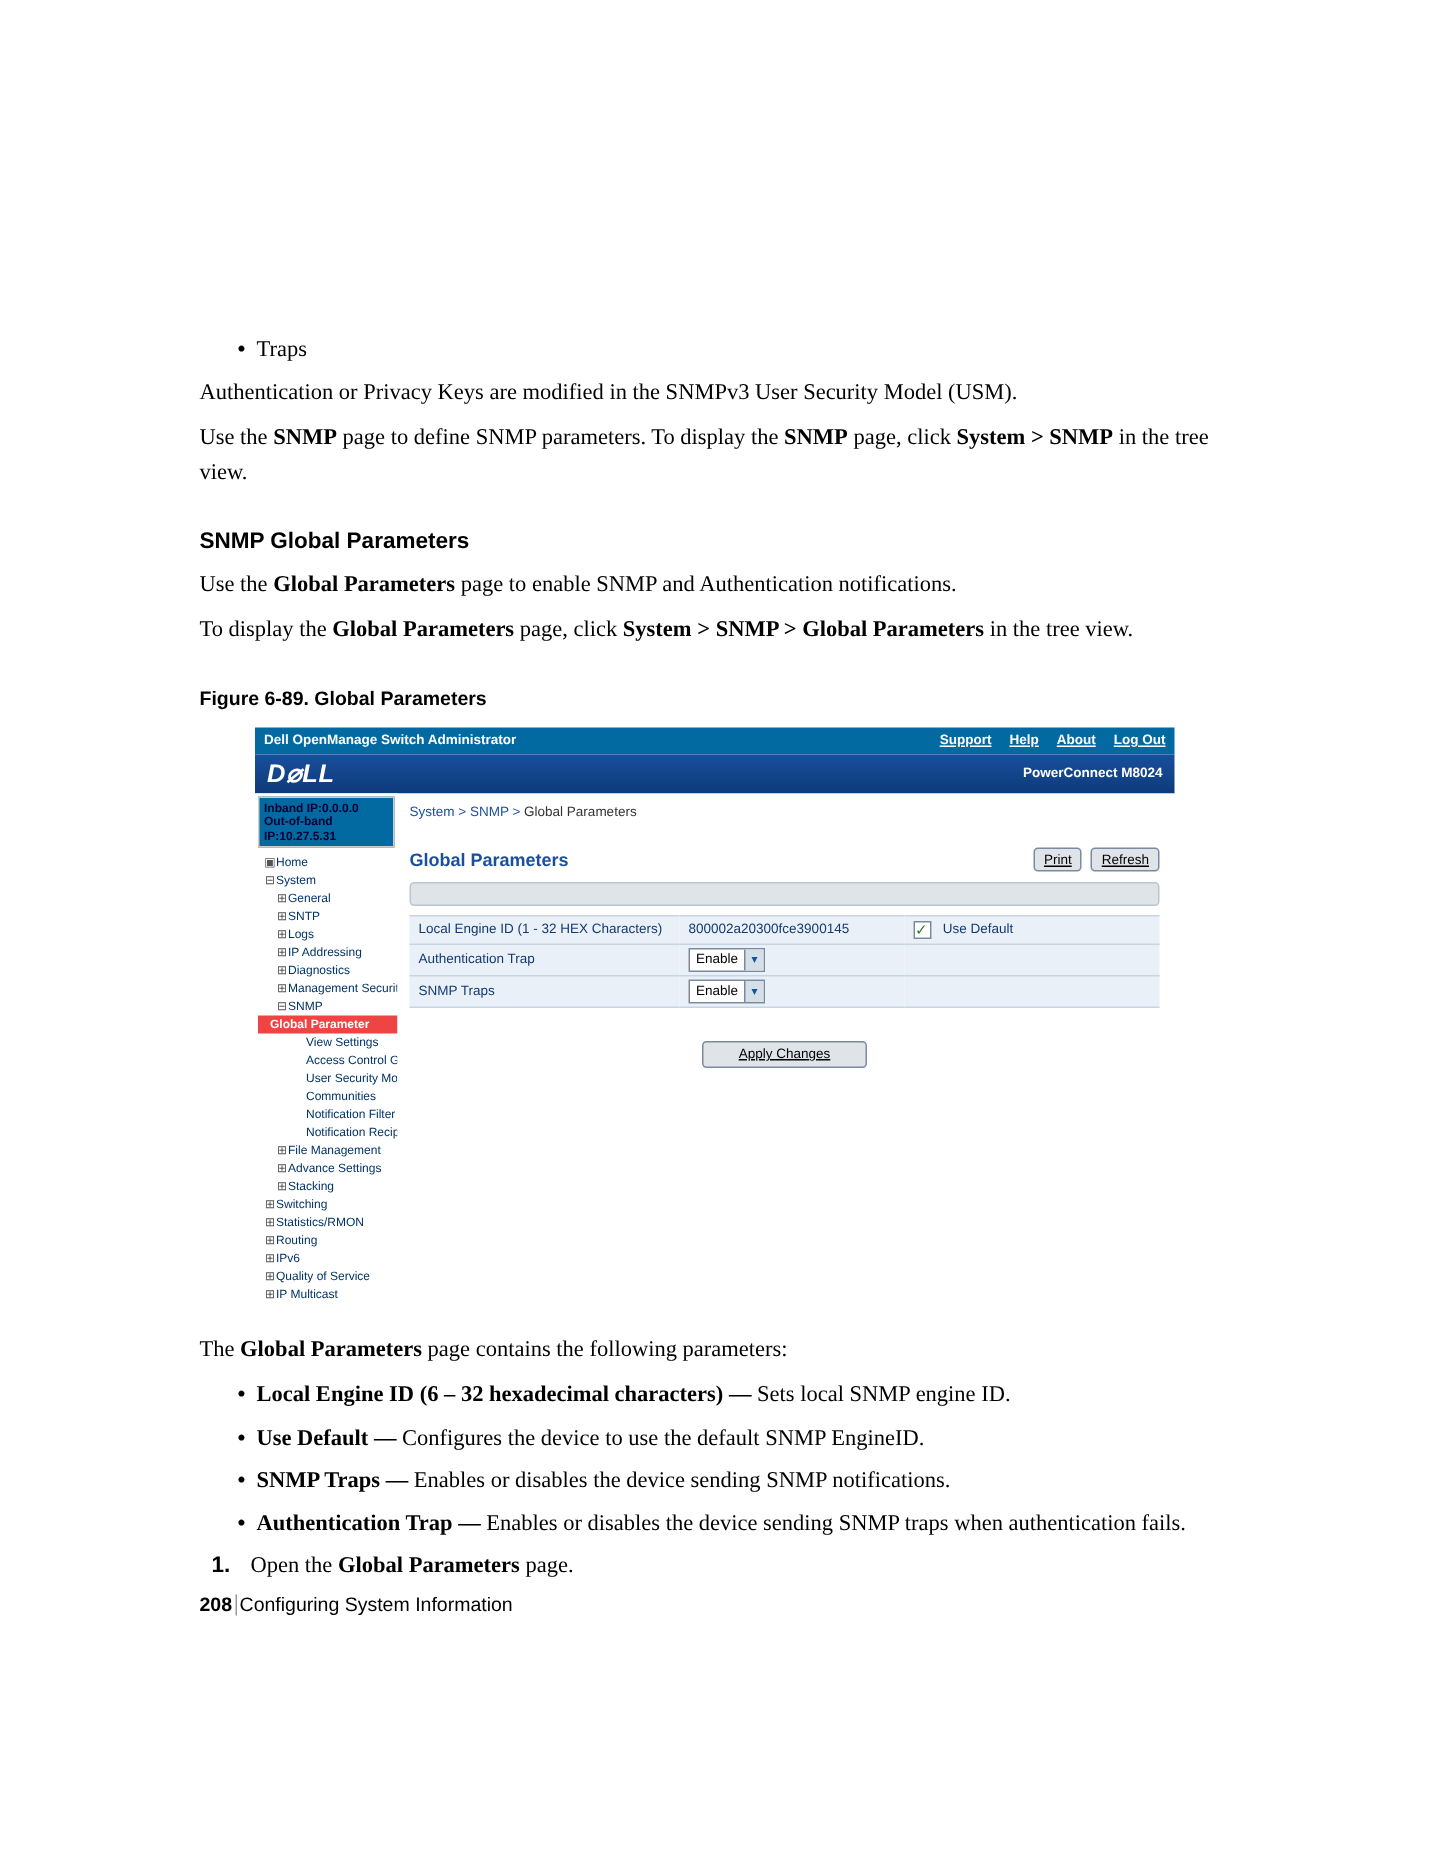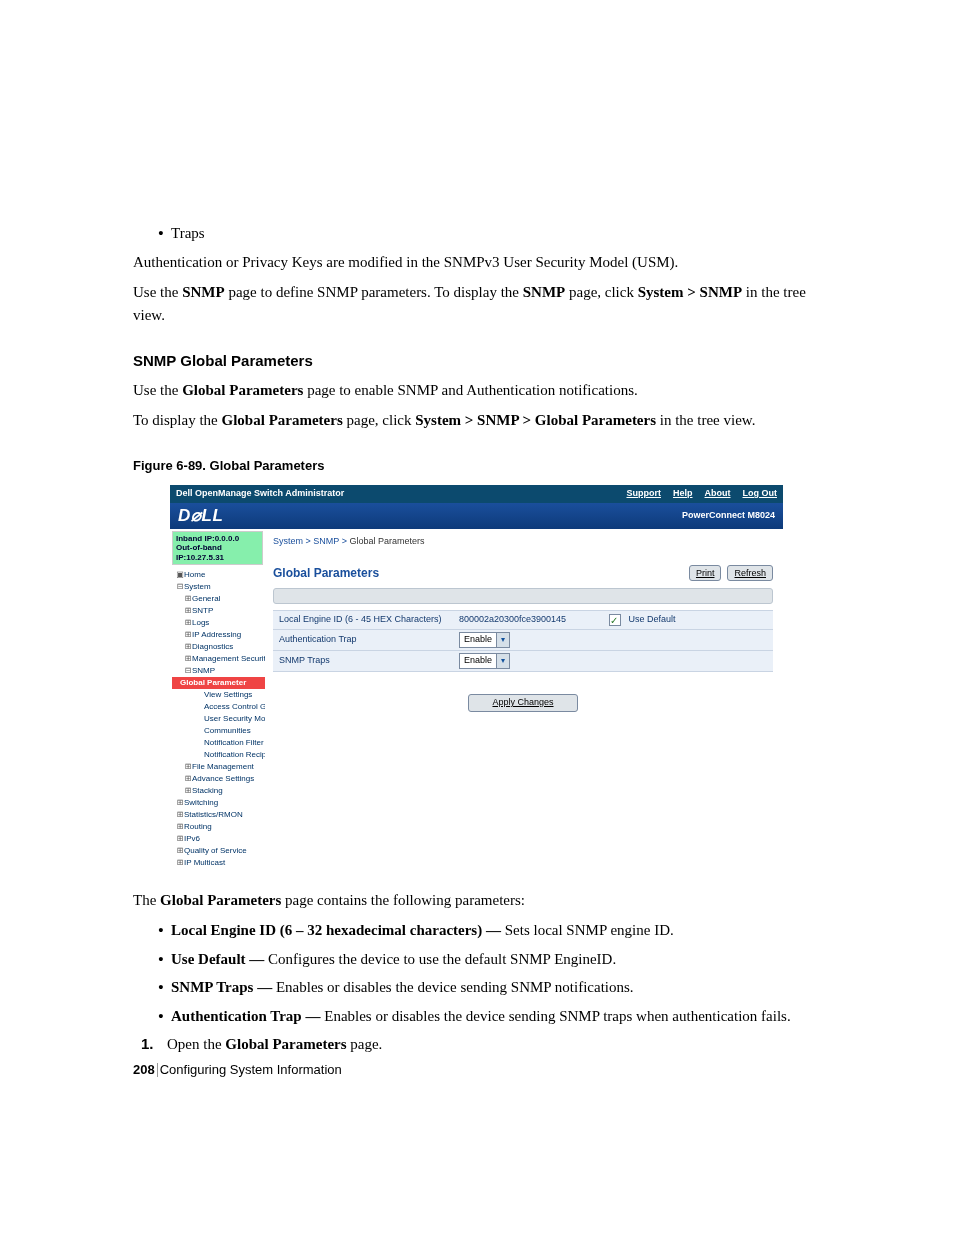--- a/index.html
+++ b/index.html
@@ -87,21 +87,21 @@
 
   
   .shot {
     width: 613px;
     margin-left: 37px;
     font-family: Arial, Helvetica, sans-serif;
     border: none;
     box-sizing: border-box;
   }
   .shot-titlebar {
-    background: #0c4a6e;
+    background: #0369a1;
     color: #fff;
     font-size: 9px;
     font-weight: bold;
     padding: 2px 6px;
     display: flex;
     justify-content: space-between;
     align-items: center;
   }
   .shot-titlebar .links { display: flex; gap: 12px; }
   .shot-titlebar .links span { text-decoration: underline; }
@@ -136,21 +136,21 @@
 
   .shot-left {
     width: 95px;
     flex: 0 0 95px;
     font-size: 8px;
     background: #fff;
     border-right: 0;
     overflow: hidden;
   }
   .ipbox {
-    background: #86efac;
+    background: #0369a1;
     border: 1px solid #ccc;
     margin: 2px 2px 4px 2px;
     padding: 2px 3px;
     font-size: 8px;
     color: #003;
     font-weight: bold;
     line-height: 1.2;
   }
   .tree {
     padding: 0 0 2px 2px;
@@ -390,21 +390,21 @@
               <span class="pbtn">Print</span>
               <span class="pbtn">Refresh</span>
             </div>
           </div>
 
           <div class="hr"></div>
 
           <table class="param-table">
             <tbody>
                 <tr>
-              <td class="col1">Local Engine ID (6 - 45 HEX Characters)</td>
+              <td class="col1">Local Engine ID (1 - 32 HEX Characters)</td>
               <td class="col2">800002a20300fce3900145</td>
               <td class="col3">
                 <span class="chk checked"></span>
                 <span>Use Default</span>
               </td>
             </tr>
             <tr>
               <td class="col1">Authentication Trap</td>
               <td class="col2">
                 <span class="select-looking">

